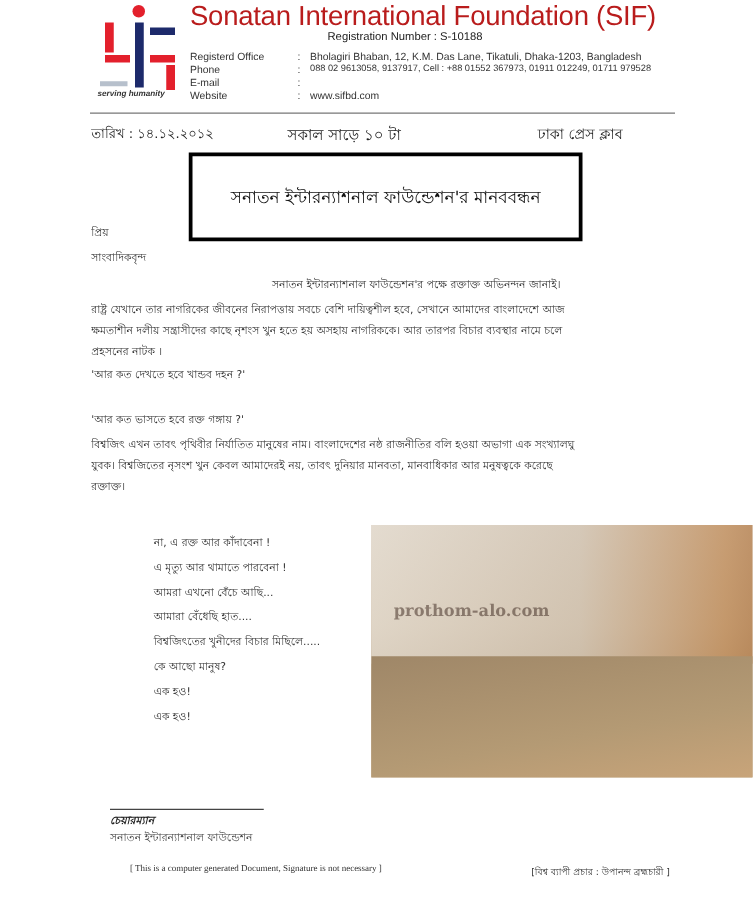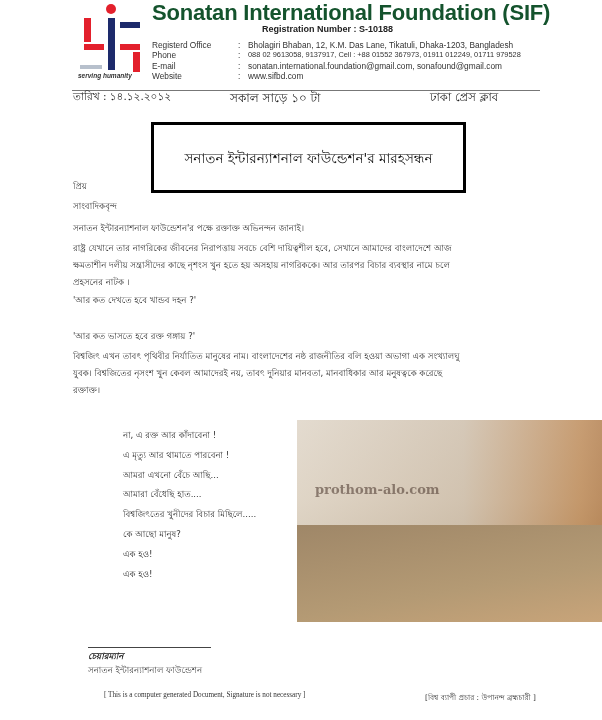--- a/index.html
+++ b/index.html
@@ -3,33 +3,33 @@
   <meta charset="utf-8">
   <style>
     html, body { margin: 0; padding: 0; background: #ffffff; }
     body { width: 602px; height: 720px; position: relative; overflow: hidden; color: #222;
            font-family: "DejaVu Sans", sans-serif; }
     .abs { position: absolute; }
 
     
     .logo { left: 78px; top: 4px; width: 64px; height: 78px; }
     .logo .bar { position: absolute; }
-    .org-name { left: 152px; top: 0px; font-family: "Liberation Sans", sans-serif; font-weight: bold;
-                font-size: 22px; color: #14532d; letter-spacing: -0.2px; white-space: nowrap; }
-    .reg-no { left: 262px; top: 24px; font-family: "Liberation Sans", sans-serif; font-weight: bold;
+    .org-name { left: 152px; top: 0px; font-family: "Liberation Sans", sans-serif; font-weight: normal;
+                font-size: 22px; color: #b91c1c; letter-spacing: -0.2px; white-space: nowrap; }
+    .reg-no { left: 262px; top: 24px; font-family: "Liberation Sans", sans-serif; font-weight: normal;
               font-size: 9px; color: #222; white-space: nowrap; }
     .contact { left: 152px; top: 40px; font-family: "Liberation Sans", sans-serif; font-size: 8.3px;
                color: #333; line-height: 10.3px; }
     .contact .row { display: flex; white-space: nowrap; }
     .contact .k { width: 86px; }
     .contact .sep { width: 10px; }
     .header-rule { left: 72px; top: 90px; width: 468px; height: 1px; background: #777; }
 
     
-    .meta { top: 89px; font-size: 10.5px; color: #222; white-space: nowrap; }
+    .meta { top: 99px; font-size: 10.5px; color: #222; white-space: nowrap; }
     .meta-date { left: 73px; }
     .meta-time { left: 230px; font-size: 12px; }
     .meta-venue { left: 430px; font-size: 11.5px; }
 
     
     .title-box { left: 151px; top: 122px; width: 309px; height: 65px; border: 3.5px solid #000;
                  display: flex; flex-direction: column; align-items: center; justify-content: center; }
     .title-box div { font-size: 13.5px; color: #111; line-height: 26px; white-space: nowrap; }
 
     
@@ -82,43 +82,42 @@
     <span>Bholagiri Bhaban, 12, K.M. Das Lane, Tikatuli, Dhaka-1203, Bangladesh</span>
   </div>
   <div class="row">
     <span class="k">Phone</span>
     <span class="sep">:</span>
     <span style="font-size:7.4px;">088 02 9613058, 9137917, Cell : +88 01552 367973, 01911 012249, 01711 979528</span>
   </div>
   <div class="row">
     <span class="k">E-mail</span>
     <span class="sep">:</span>
-    <span>sonatan.international.foundation@gmail.com, sonafound@gmail.com</span>
   </div>
   <div class="row">
     <span class="k">Website</span>
     <span class="sep">:</span>
     <span>www.sifbd.com</span>
   </div>
 </div>
 
 <div class="abs header-rule"></div>
 
 <div class="abs meta meta-date">তারিখ : ১৪.১২.২০১২</div>
 <div class="abs meta meta-time">সকাল সাড়ে ১০ টা</div>
 <div class="abs meta meta-venue">ঢাকা প্রেস ক্লাব</div>
 
 <div class="abs title-box">
-  <div>সনাতন ইন্টারন্যাশনাল ফাউন্ডেশন'র মারহসন্ধন</div>
+  <div>সনাতন ইন্টারন্যাশনাল ফাউন্ডেশন'র মানববন্ধন</div>
 </div>
 
 <div class="abs body-text salute" style="top:180px;">প্রিয়</div>
 <div class="abs body-text salute" style="top:200px;">সাংবাদিকবৃন্দ</div>
 
-<div class="abs body-text para" style="top:220px;">সনাতন ইন্টারন্যাশনাল ফাউন্ডেশন'র পক্ষে রক্তাক্ত অভিনন্দন জানাই।</div>
+<div class="abs body-text para" style="top:220px;text-align:center;">সনাতন ইন্টারন্যাশনাল ফাউন্ডেশন'র পক্ষে রক্তাক্ত অভিনন্দন জানাই।</div>
 
 <div class="abs body-text para" style="top:240px;">
   <div>রাষ্ট্র যেখানে তার নাগরিকের জীবনের নিরাপত্তায় সবচে বেশি দায়িত্বশীল হবে, সেখানে আমাদের বাংলাদেশে আজ</div>
   <div>ক্ষমতাশীন দলীয় সন্ত্রাসীদের কাছে নৃশংস খুন হতে হয় অসহায় নাগরিককে। আর তারপর বিচার ব্যবস্থার নামে চলে</div>
   <div>প্রহসনের নাটক ।</div>
 </div>
 
 <div class="abs body-text para" style="top:292px;">
   <div>'আর কত দেখতে হবে খান্ডব দহন ?'</div>
   <div style="margin-top:19px;">'আর কত ভাসতে হবে রক্ত গঙ্গায় ?'</div>

